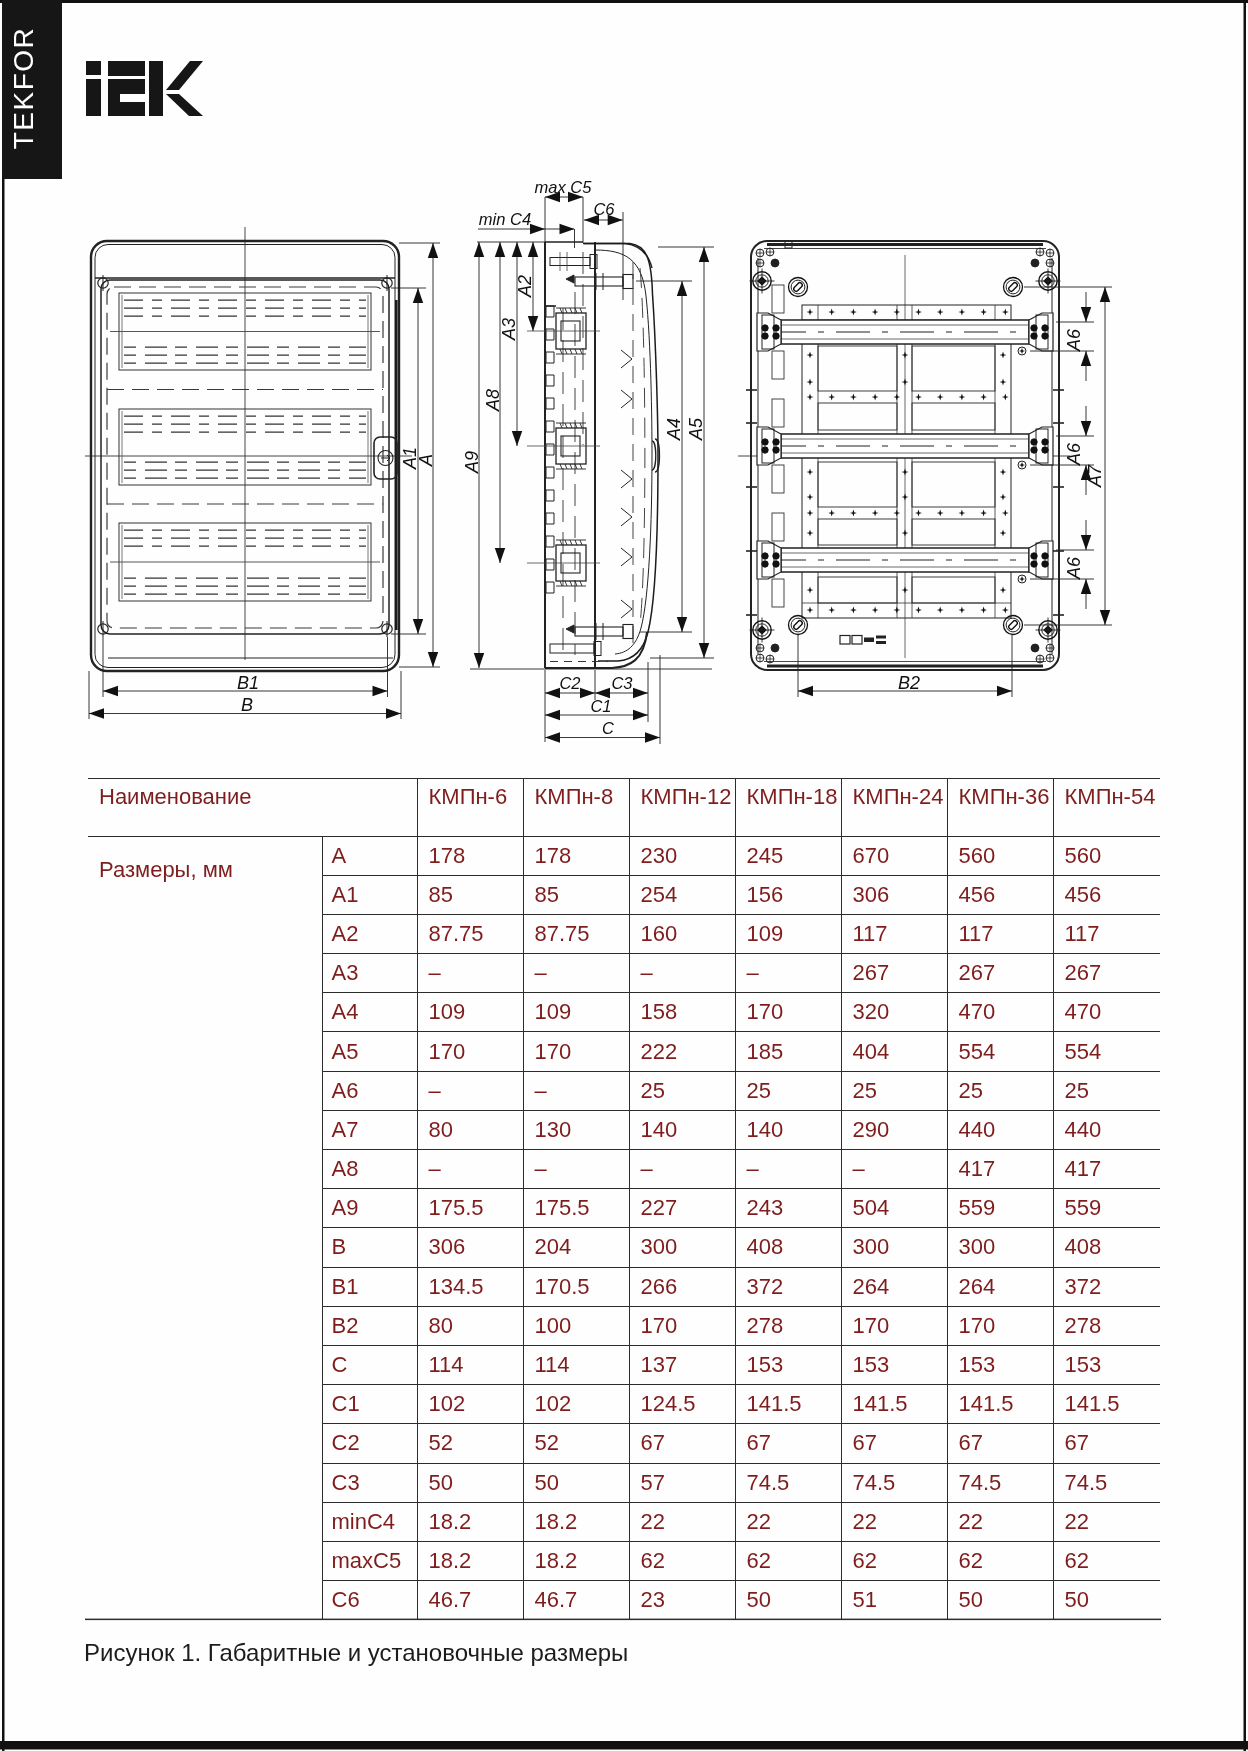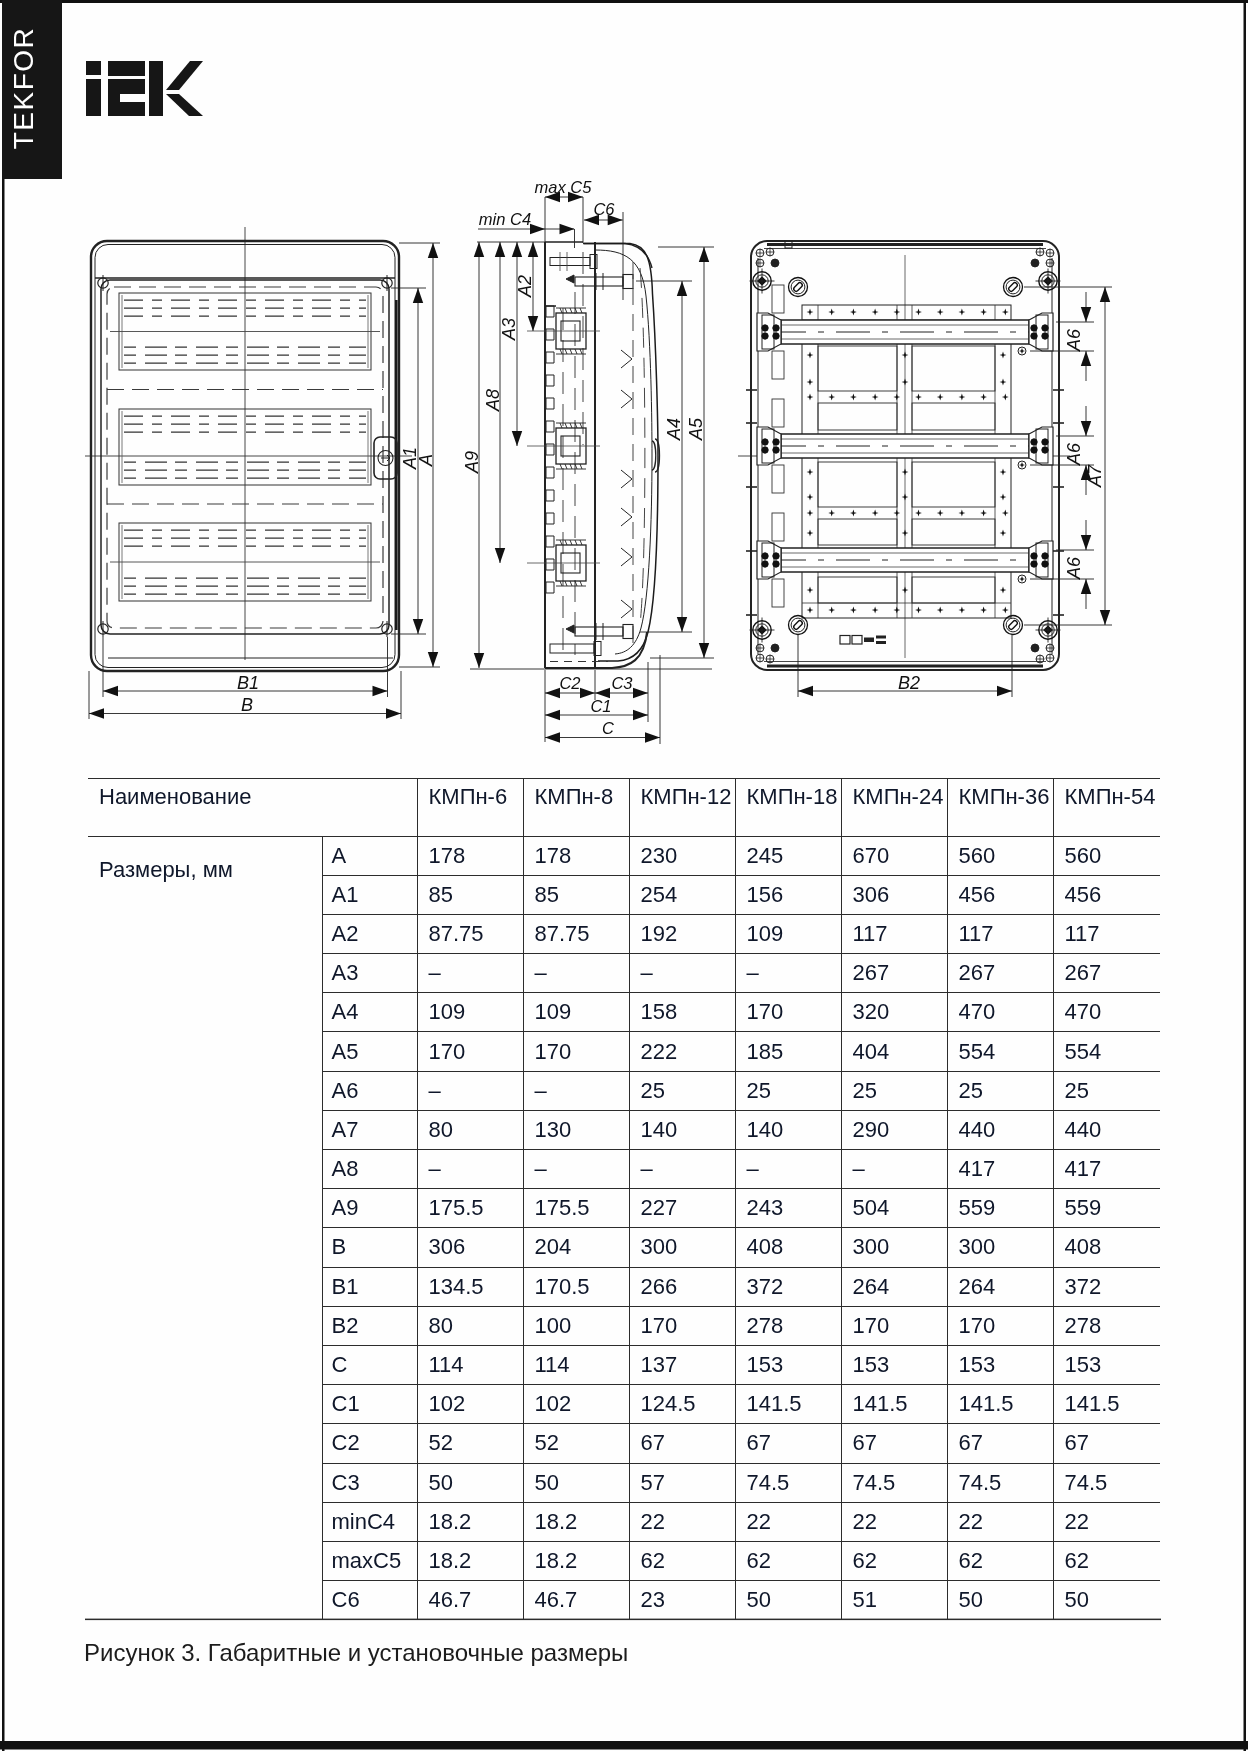--- a/index.html
+++ b/index.html
@@ -1,20 +1,20 @@
 <!DOCTYPE html>
 <html><head>
 <meta charset="utf-8">
 <style>
 html,body { margin:0; padding:0; }
 body { width:1248px; height:1751px; position:relative; background:#fefefe;
   font-family:"Liberation Sans", sans-serif; overflow:hidden; }
 #art { position:absolute; left:0; top:0; }
 #tbl { position:absolute; left:88px; top:778px; border-collapse:collapse;
-  table-layout:fixed; font-size:22px; color:#0f172a; }
+  table-layout:fixed; font-size:22px; color:#7f1d1d; }
 #tbl td { padding:0; vertical-align:middle; white-space:nowrap; }
 #tbl .hdr td { height:51.5px; vertical-align:top; padding-top:5px; }
 #tbl td.h1 { padding-left:11px; }
 #tbl tbody td { height:38.2px; }
 #tbl td.c1 { padding-left:11px; vertical-align:top; padding-top:20px; }
 #tbl td.c2 { border-left:1.4px solid #2c2c2c; padding-left:9px; }
 #tbl td.cd { border-left:1.4px solid #2c2c2c; padding-left:11px; }
 #tbl tr { border-top:1.4px solid #2c2c2c; }
 #cap { position:absolute; left:84px; top:1641px; font-size:24px; line-height:1; color:#1c1c1c; }
 </style>
@@ -716,21 +716,21 @@
         <td class="cd">254</td>
         <td class="cd">156</td>
         <td class="cd">306</td>
         <td class="cd">456</td>
         <td class="cd">456</td>
       </tr>
 <tr>
         <td class="c2">А2</td>
         <td class="cd">87.75</td>
         <td class="cd">87.75</td>
-        <td class="cd">192</td>
+        <td class="cd">160</td>
         <td class="cd">109</td>
         <td class="cd">117</td>
         <td class="cd">117</td>
         <td class="cd">117</td>
       </tr>
 <tr>
         <td class="c2">А3</td>
         <td class="cd">–</td>
         <td class="cd">–</td>
         <td class="cd">–</td>
@@ -895,13 +895,13 @@
         <td class="cd">46.7</td>
         <td class="cd">23</td>
         <td class="cd">50</td>
         <td class="cd">51</td>
         <td class="cd">50</td>
         <td class="cd">50</td>
       </tr>
 </tbody>
 </table>
 
-<div id="cap">Рисунок 3. Габаритные и установочные размеры</div>
+<div id="cap">Рисунок 1. Габаритные и установочные размеры</div>
 
 </body></html>

